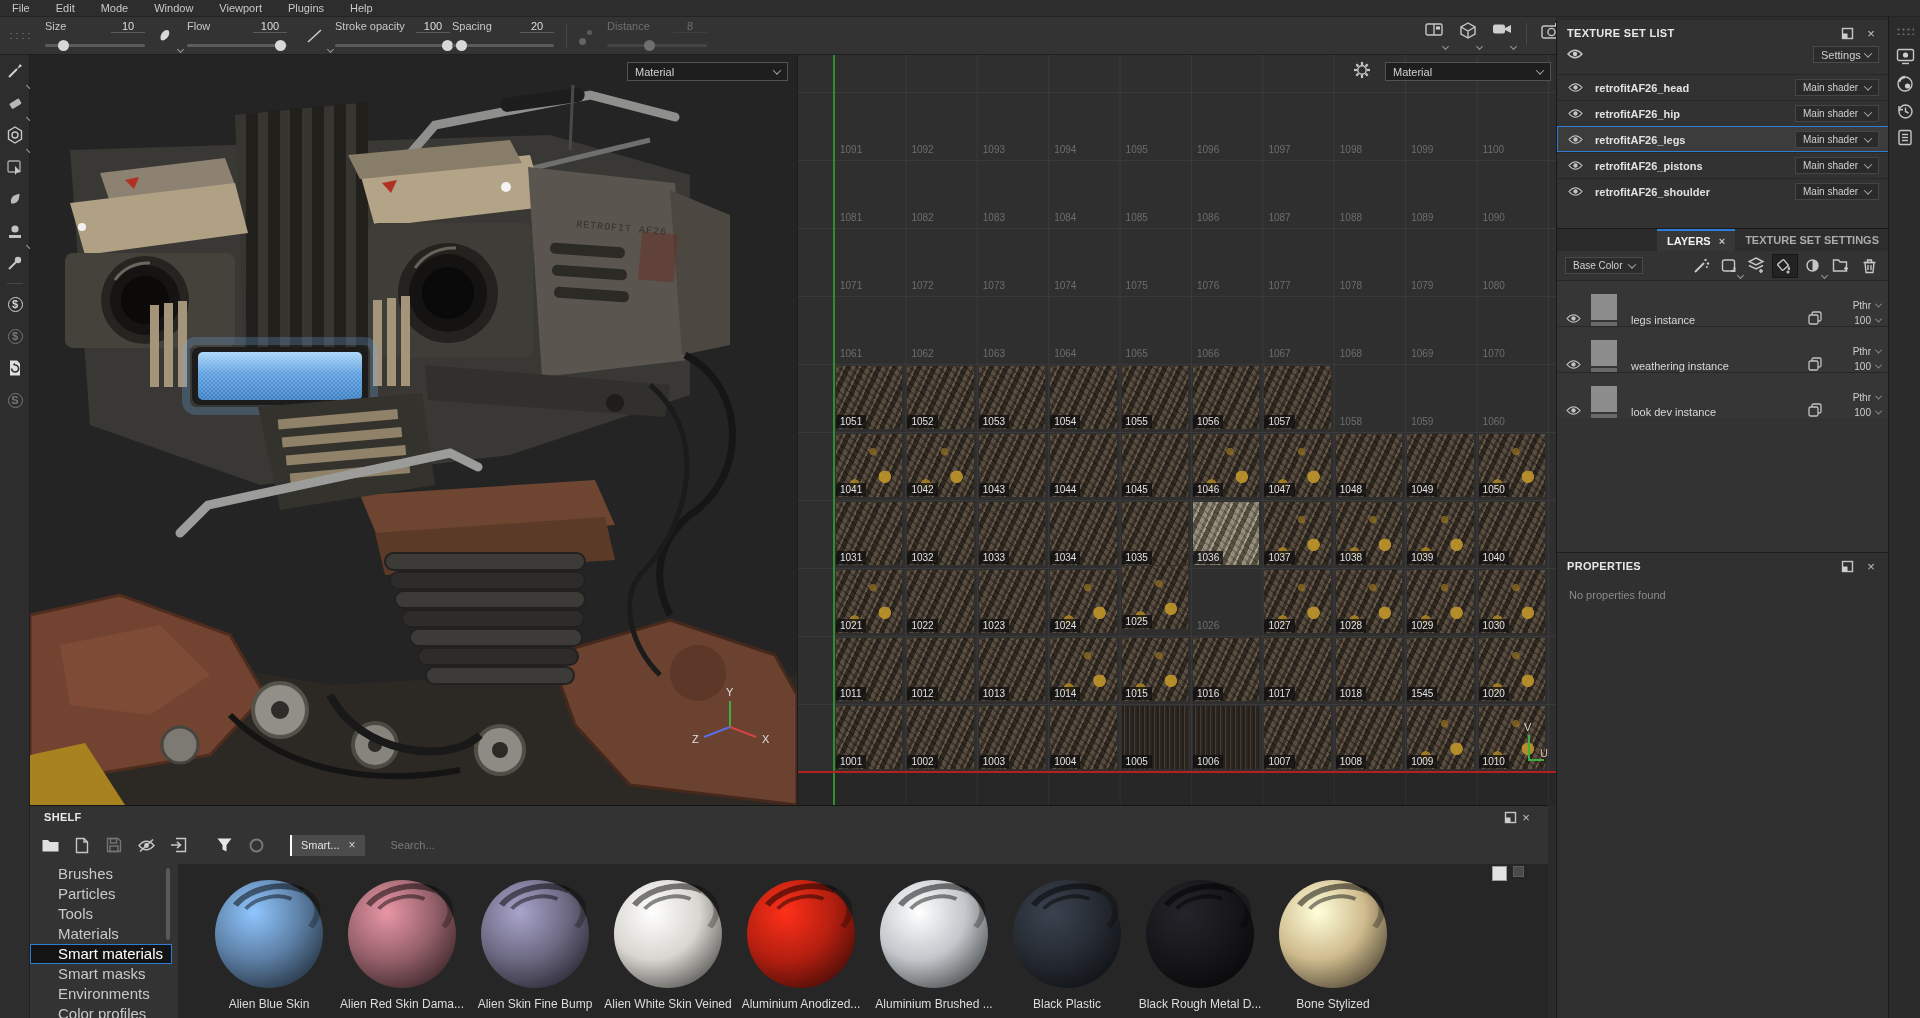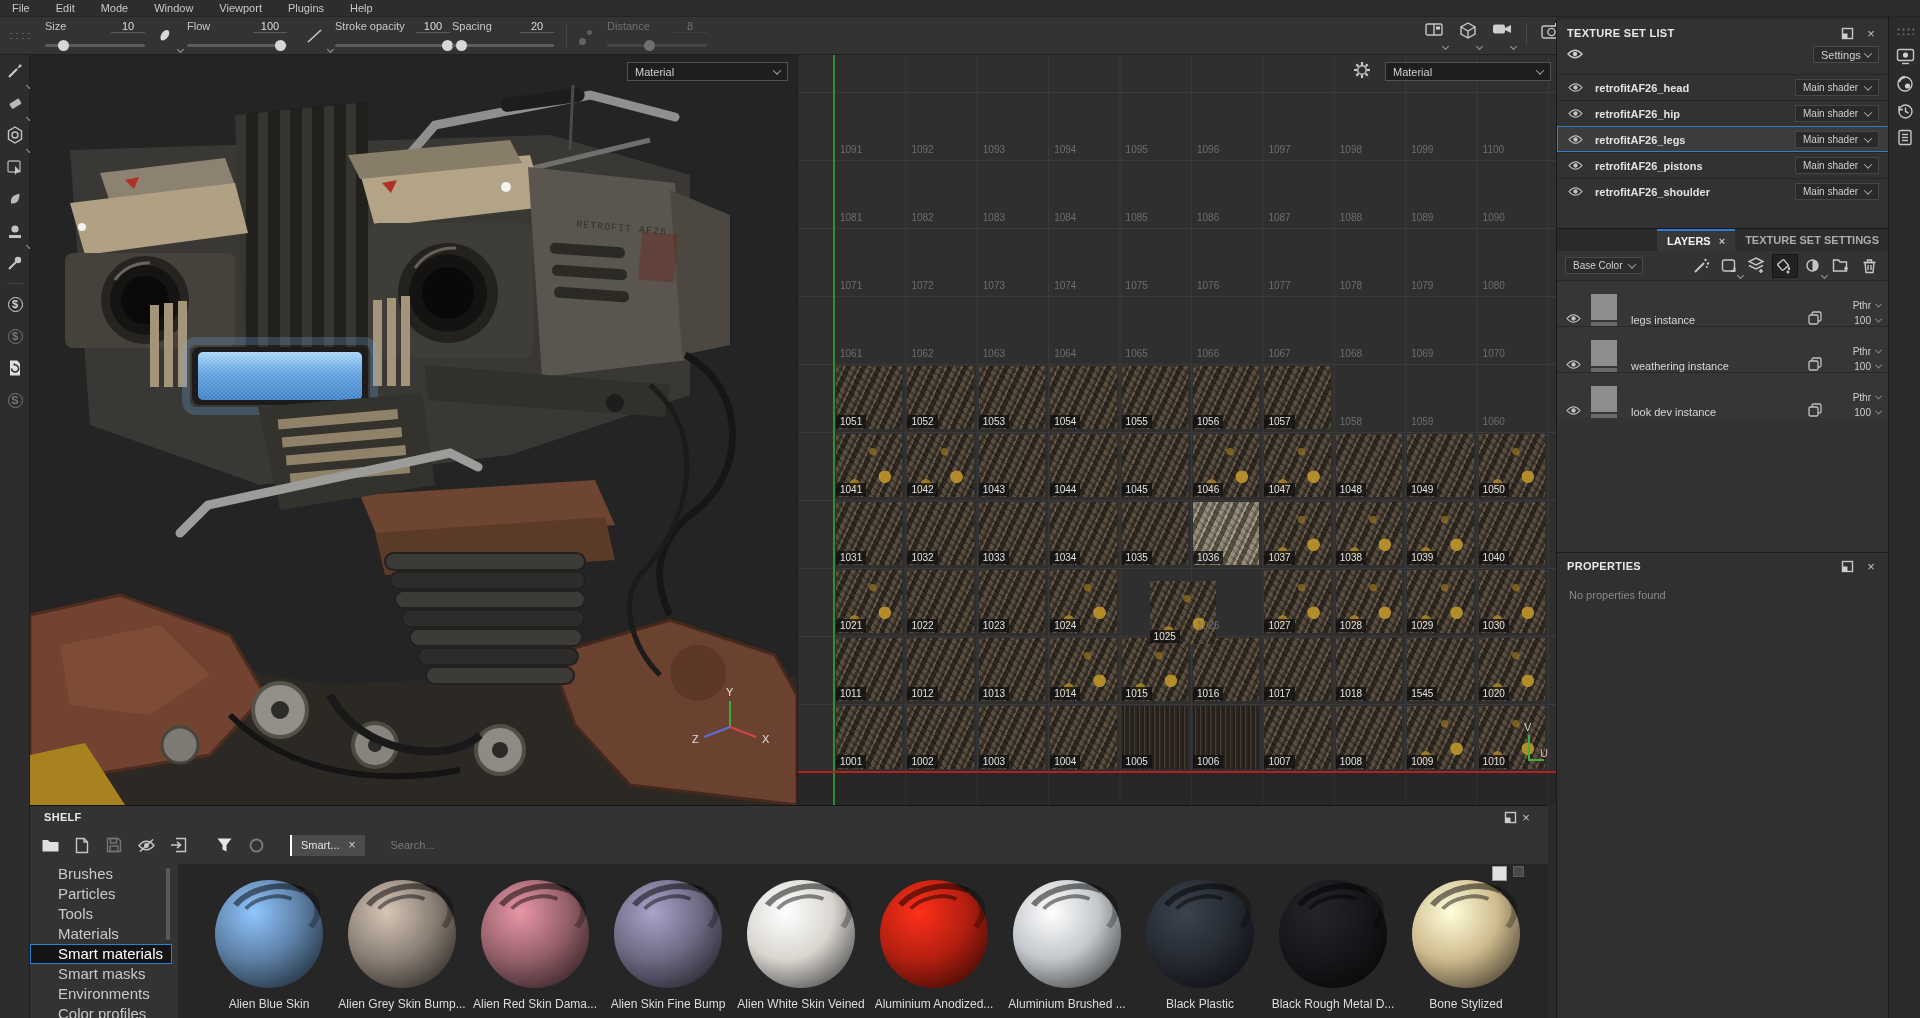--- a/index.html
+++ b/index.html
@@ -549,21 +549,21 @@
           <span class="tile-chip">1022</span>
         </div>
         <div class="uv-cell" style="left: 178.8px; top: 513px;">
           <div class="uv-thumb t-m"></div>
           <span class="tile-chip">1023</span>
         </div>
         <div class="uv-cell" style="left: 250.2px; top: 513px;">
           <div class="uv-thumb t-y"></div>
           <span class="tile-chip">1024</span>
         </div>
-        <div class="uv-cell" style="left: 321.6px; top: 524px; margin-left: 28px;">
+        <div class="uv-cell" style="left: 321.6px; top: 509px;">
           <div class="uv-thumb t-y"></div>
           <span class="tile-chip">1025</span>
         </div>
         <div class="uv-cell" style="left: 393px; top: 513px;">
           <span class="tile-num">1026</span>
         </div>
         <div class="uv-cell" style="left: 464.4px; top: 513px;">
           <div class="uv-thumb t-y"></div>
           <span class="tile-chip">1027</span>
         </div>
@@ -1209,24 +1209,20 @@
         <div class="cat"><span>Environments</span></div>
         <div class="cat"><span>Color profiles</span></div>
       </div>
     <div class="cat-scroll" style="left:136px;top:62px;position:absolute;"></div>
     <div class="mats" id="mat-list">
         <div class="mat">
           <div class="sphere" style="background: radial-gradient(circle at 36% 30%, rgb(144, 198, 255) 0%, rgb(93, 128, 166) 46%, rgb(33, 45, 58) 88%);"></div>
           <div class="mat-label">Alien Blue Skin</div>
         </div>
         <div class="mat">
-          <div class="sphere" style="background: radial-gradient(circle at 36% 30%, rgb(215, 198, 183) 0%, rgb(139, 128, 118) 46%, rgb(49, 45, 41) 88%);"></div>
-          <div class="mat-label">Alien Grey Skin Bump...</div>
-        </div>
-        <div class="mat">
           <div class="sphere" style="background: radial-gradient(circle at 36% 30%, rgb(233, 150, 166) 0%, rgb(150, 97, 107) 46%, rgb(53, 34, 37) 88%);"></div>
           <div class="mat-label">Alien Red Skin Dama...</div>
         </div>
         <div class="mat">
           <div class="sphere" style="background: radial-gradient(circle at 36% 30%, rgb(169, 164, 203) 0%, rgb(109, 106, 131) 46%, rgb(38, 37, 46) 88%);"></div>
           <div class="mat-label">Alien Skin Fine Bump</div>
         </div>
         <div class="mat">
           <div class="sphere" style="background: radial-gradient(circle at 36% 30%, rgb(255, 255, 255) 0%, rgb(217, 214, 208) 46%, rgb(76, 75, 73) 88%);"></div>
           <div class="mat-label">Alien White Skin Veined</div>

